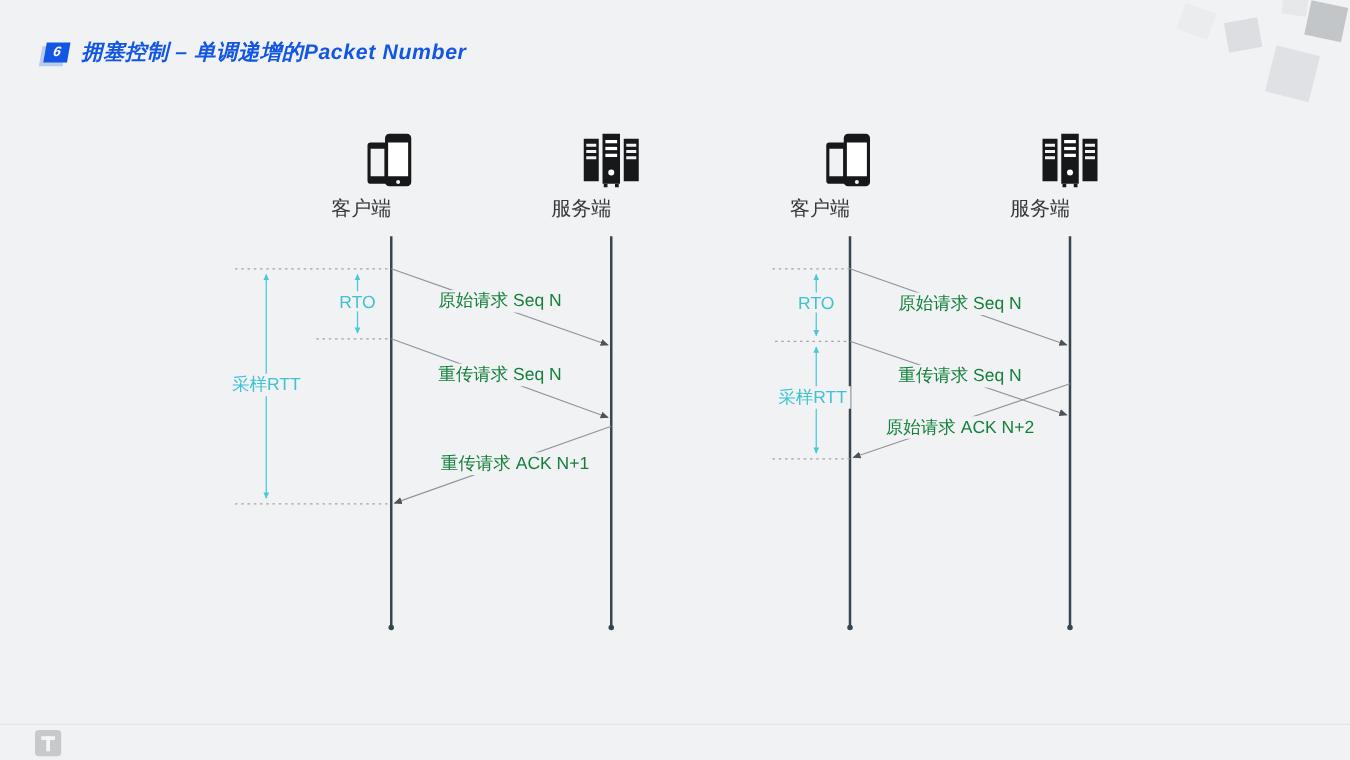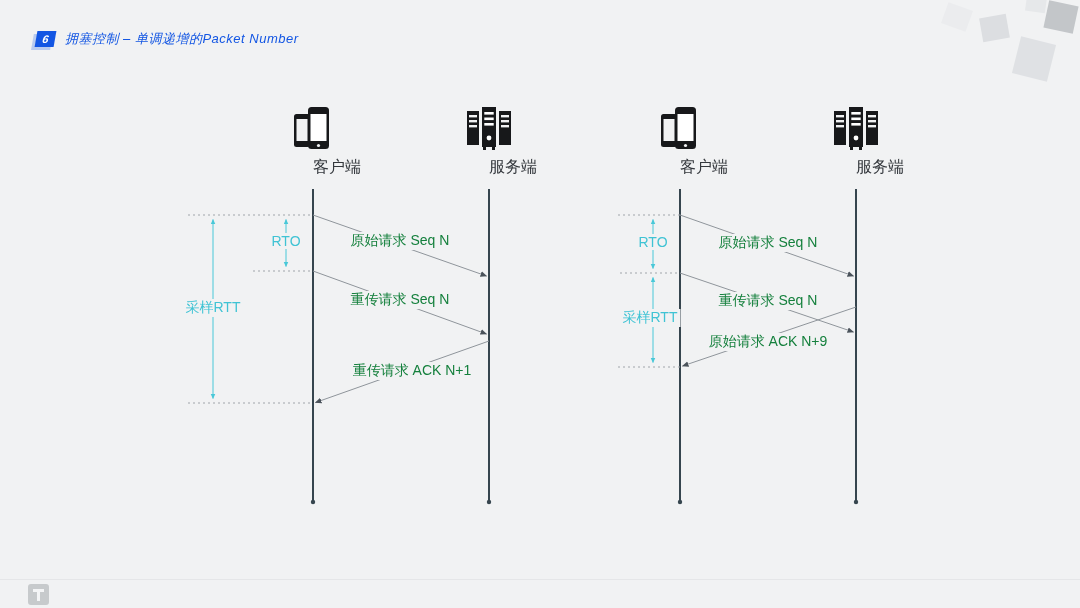--- a/index.html
+++ b/index.html
@@ -10,31 +10,31 @@
   }
   
   .title-row{position:absolute;left:36px;top:30px;display:flex;align-items:center;gap:10px;}
   .badge{
     position:relative;display:flex;align-items:center;justify-content:center;
     width:19px;height:16px;background:#1356e3;transform:skewX(-10deg);
     box-shadow:-3px 3px 0 rgba(19,86,227,.25);
   }
   .badge span{color:#fff;font-size:11px;font-weight:bold;font-style:italic;}
   .slide-title{
-    color:#1356e3;font-size:13px;font-weight:normal;font-style:italic;letter-spacing:.5px;
+    color:#1356e3;font-size:17px;font-weight:bold;font-style:italic;letter-spacing:.5px;
   }
   
   .deco{position:absolute;}
   .deco.d1{width:30px;height:28px;background:#c3c6c9;right:4px;top:3px;transform:rotate(12deg);}
   .deco.d2{width:20px;height:16px;background:#e6e8ea;right:34px;top:-4px;transform:rotate(8deg);}
   .deco.d3{width:27px;height:24px;background:#dcdee1;right:72px;top:16px;transform:rotate(-10deg);}
   .deco.d4{width:36px;height:38px;background:#dfe1e4;right:28px;top:40px;transform:rotate(14deg);}
   .deco.d5{width:26px;height:22px;background:#ebecee;right:110px;top:6px;transform:rotate(20deg);}
   
-  .actor{position:absolute;width:96px;text-align:right;}
+  .actor{position:absolute;width:96px;text-align:left;}
   .actor .icon{height:46px;display:flex;align-items:flex-end;justify-content:center;}
   .actor .name{margin-top:7px;font-size:16px;color:#34383d;}
   
   .lbl{
     position:absolute;transform:translate(-50%,-50%);
     background:#f1f2f3;padding:0 5px;white-space:nowrap;
     font-size:14px;color:#15803d;
   }
   .lbl.teal{color:#3fc3d4;padding:0 3px;text-align:center;}
   svg.wire{position:absolute;left:0;top:0;}
@@ -198,18 +198,18 @@
   <div class="lbl teal" style="left:286px;top:241px;">RTO</div>
   <div class="lbl teal" style="left:213px;top:308px;">采样RTT</div>
   <div class="lbl" style="left:400px;top:241px;">原始请求 Seq N</div>
   <div class="lbl" style="left:400px;top:300px;">重传请求 Seq N</div>
   <div class="lbl" style="left:412px;top:371px;">重传请求 ACK N+1</div>
 
   <div class="lbl teal" style="left:653px;top:242px;">RTO</div>
   <div class="lbl teal" style="left:650px;top:318px;">采样RTT</div>
   <div class="lbl" style="left:768px;top:243px;">原始请求 Seq N</div>
   <div class="lbl" style="left:768px;top:301px;">重传请求 Seq N</div>
-  <div class="lbl" style="left:768px;top:342px;">原始请求 ACK N+9</div>
+  <div class="lbl" style="left:768px;top:342px;">原始请求 ACK N+2</div>
 
   <div class="footer-line"></div>
   <div class="footer-logo"></div>
 
 </div>
 
 </body></html>

